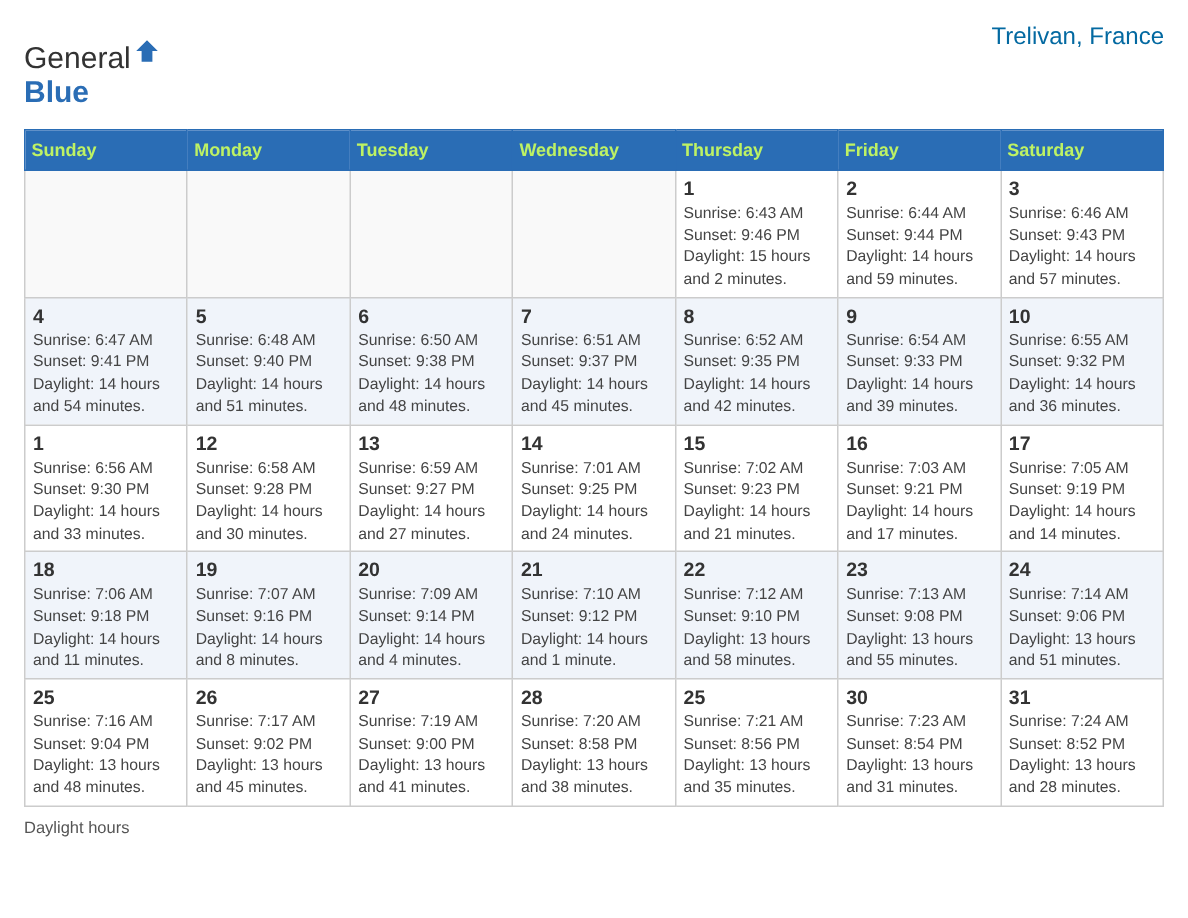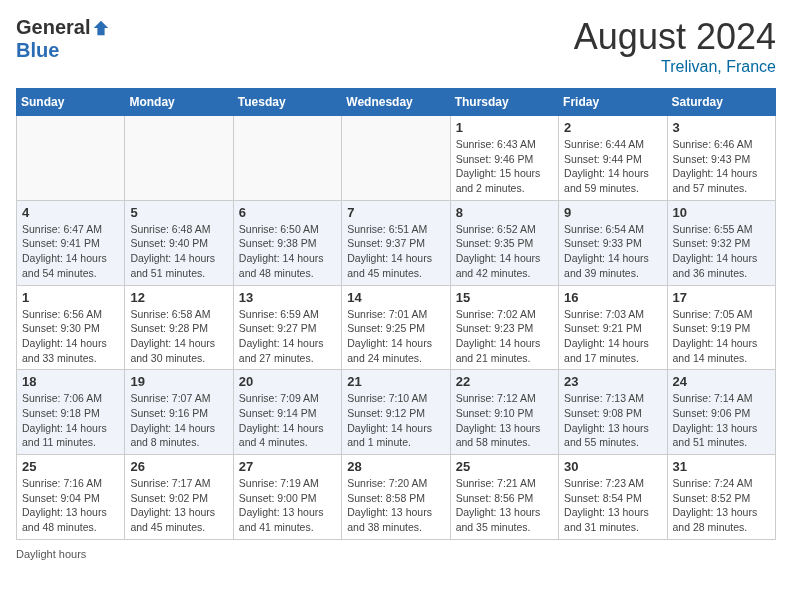--- a/index.html
+++ b/index.html
@@ -20,22 +20,23 @@
       display: flex;
       flex-direction: column;
       align-items: flex-start;
     }
     .logo-text {
       display: flex;
       align-items: center;
     }
     .logo-general {
       font-size: 20px;
-      font-weight: bold;
+      font-weight: normal;
       color: #333;
+      margin-top: 12px;
     }
     .logo-blue {
       font-size: 20px;
       font-weight: bold;
       color: #2a6db5;
     }
     .logo-icon {
       width: 18px;
       height: 18px;
       margin-left: 2px;
@@ -51,21 +52,21 @@
       color: #0369a1;
       text-align: right;
     }
     .calendar {
       width: 100%;
       border-collapse: collapse;
       font-size: 11px;
     }
     .calendar th {
       background-color: #2a6db5;
-      color: #ffffff;
+      color: #bef264;
       padding: 6px 4px;
       text-align: left;
       font-size: 12px;
       font-weight: bold;
       border: 1px solid #2a6db5;
     }
     .calendar td {
       border: 1px solid #ccc;
       vertical-align: top;
       padding: 4px 5px;
@@ -107,21 +108,20 @@
   <div class="logo">
     <div class="logo-text">
       <span class="logo-general">General</span>
       <svg class="logo-icon" viewBox="0 0 20 20">
         <polygon points="10,2 18,10 14,10 14,18 6,18 6,10 2,10" fill="#2a6db5"></polygon>
       </svg>
     </div>
     <span class="logo-blue">Blue</span>
   </div>
   <div>
-    <div class="month-title">August 2024</div>
     <div class="location">Trelivan, France</div>
   </div>
 </div>
 
 <table class="calendar">
   <thead>
     <tr>
     <th>Sunday</th>
         <th>Monday</th>
         <th>Tuesday</th>

